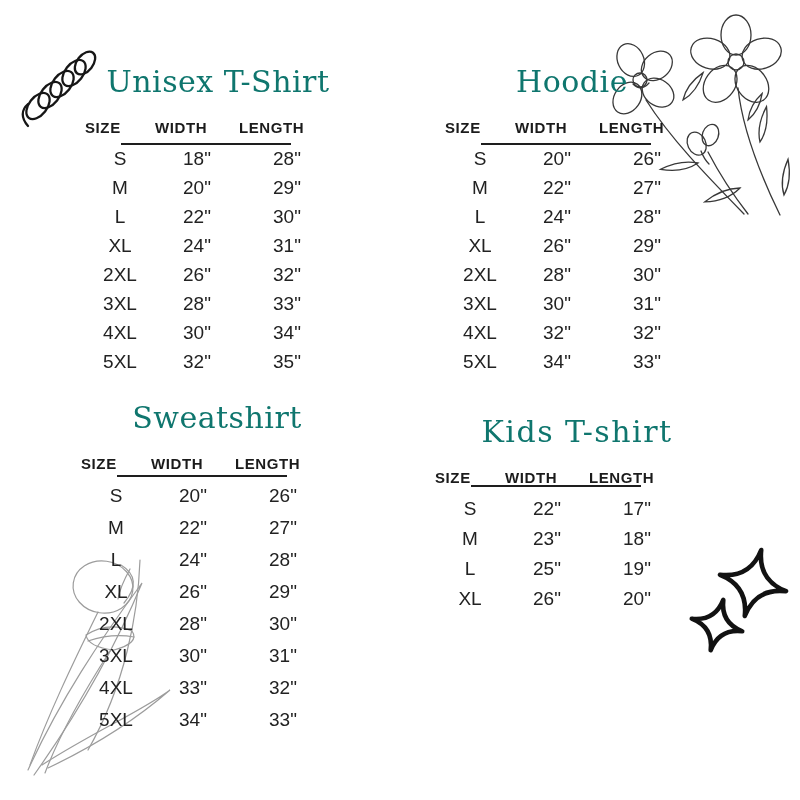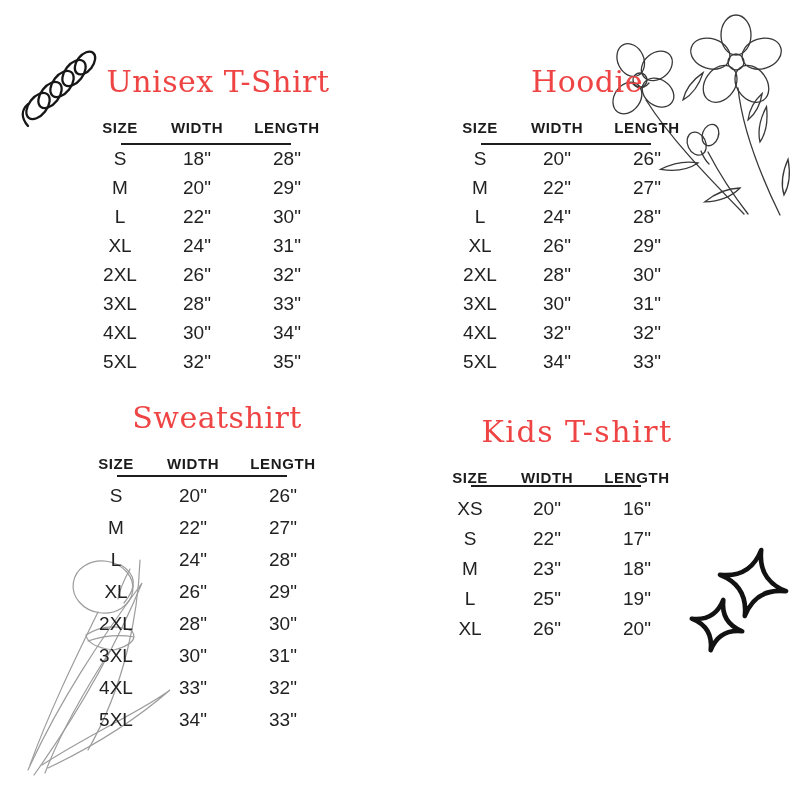--- a/index.html
+++ b/index.html
@@ -17,34 +17,34 @@
   .section { position:absolute; width:250px; z-index:2; }
   .sec-unisex     { left:85px;  top:62px;  }
   .sec-hoodie     { left:445px; top:62px;  }
   .sec-sweatshirt { left:81px;  top:398px; }
   .sec-kids       { left:435px; top:402px;margin-top:10px; }
 
   .section h2 {
     margin:0; height:40px; line-height:40px;
     font-family:"DejaVu Serif", serif; font-weight:500;
     font-size:30px; letter-spacing:0.5px; text-align:center;
-    white-space:nowrap; position:relative; color:#ef4444;
+    white-space:nowrap; position:relative; color:#0f766e;
   }
   .sec-unisex h2     { left:8px;  }
-  .sec-hoodie h2     { left:17px; }
+  .sec-hoodie h2     { left:2px; }
   .sec-sweatshirt h2 { left:11px; }
   .sec-kids h2       { left:17px; letter-spacing:1.5px; }
 
   .section table { width:250px; margin-top:16px; border-collapse:collapse; table-layout:fixed; }
   .col-size   { width:70px; }
   .col-width  { width:84px; }
   .col-length { width:96px; }
   th {
     font-size:15px; font-weight:700; letter-spacing:0.6px;
-    text-align:center; height:18px; padding:0 0 8px 0; color:#1b1b1b;
+    text-align:left; height:18px; padding:0 0 8px 0; color:#1b1b1b;
   }
   td { font-size:19px; text-align:center; height:29px; padding:0; color:#222222; }
   .sec-sweatshirt td { height:32px; }
   .sec-kids td       { height:30px; }
 
   .rule { position:absolute; left:36px; width:170px; height:2px; background:#1e1e1e; top:81px; }
   .sec-sweatshirt .rule { top:77px; }
   .sec-kids .rule       { top:73px; }
 </style>
 </head>
@@ -314,25 +314,20 @@
         </colgroup>
       <thead>
         <tr>
           <th>SIZE</th>
           <th>WIDTH</th>
           <th>LENGTH</th>
         </tr>
       </thead>
       <tbody>
           <tr>
-          <td>XS</td>
-          <td>20"</td>
-          <td>16"</td>
-        </tr>
-          <tr>
           <td>S</td>
           <td>22"</td>
           <td>17"</td>
         </tr>
           <tr>
           <td>M</td>
           <td>23"</td>
           <td>18"</td>
         </tr>
           <tr>

